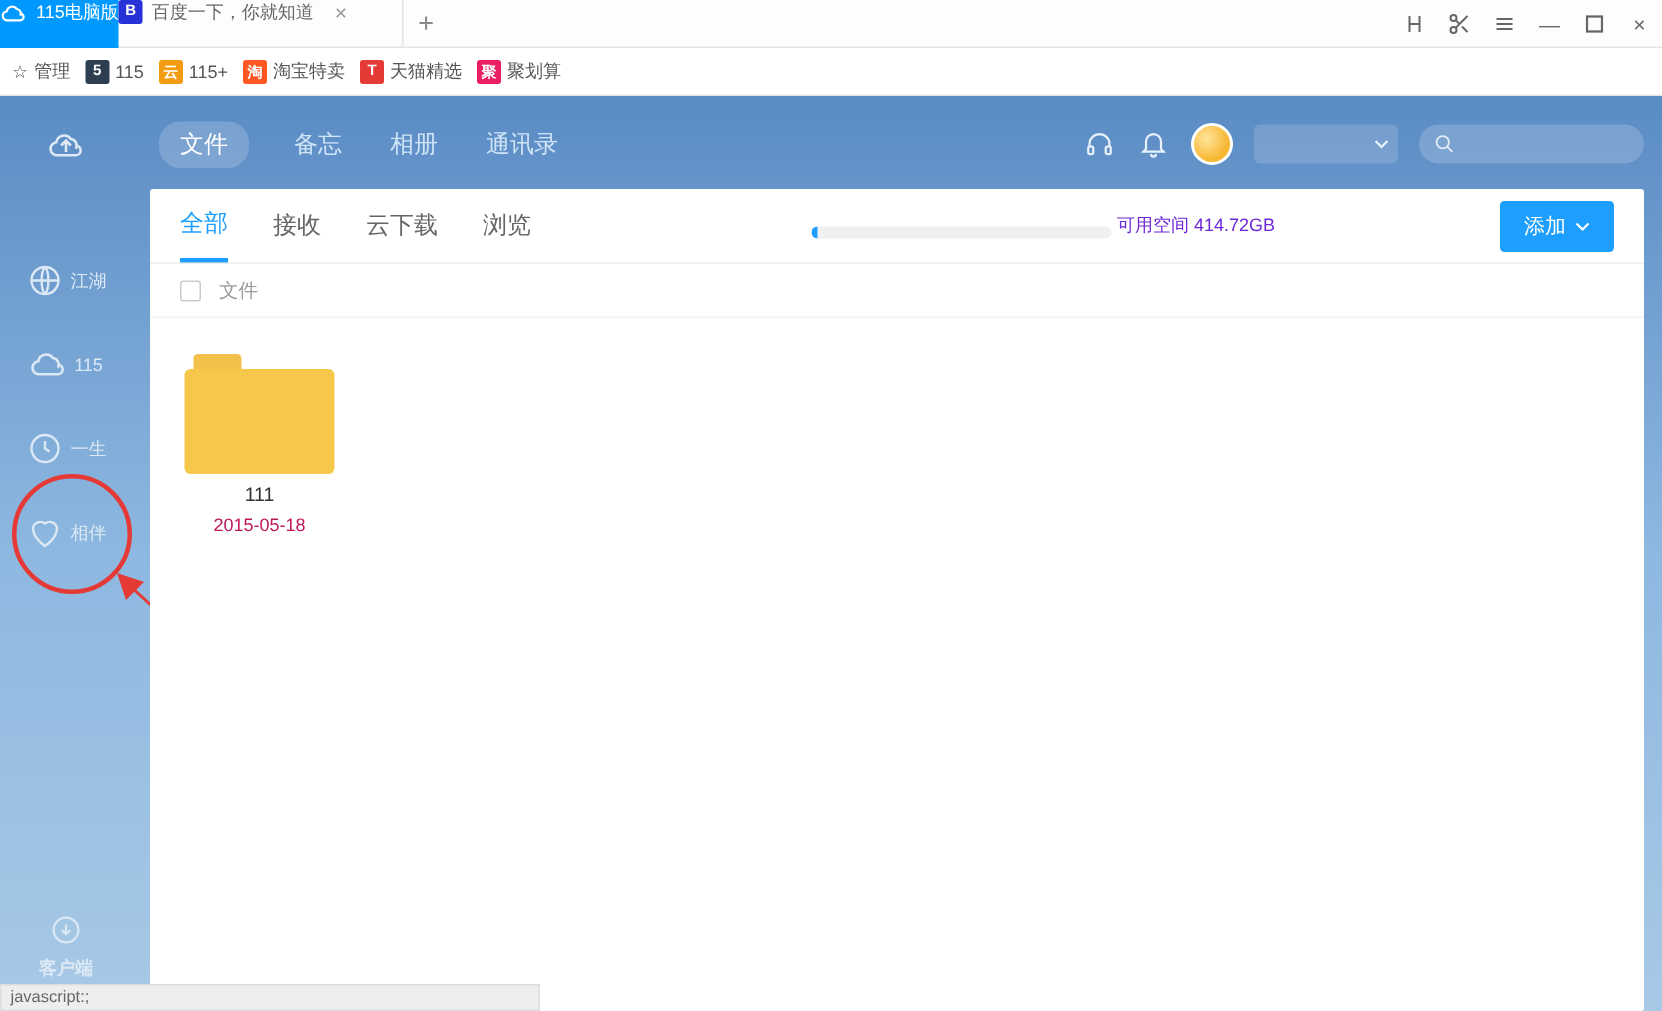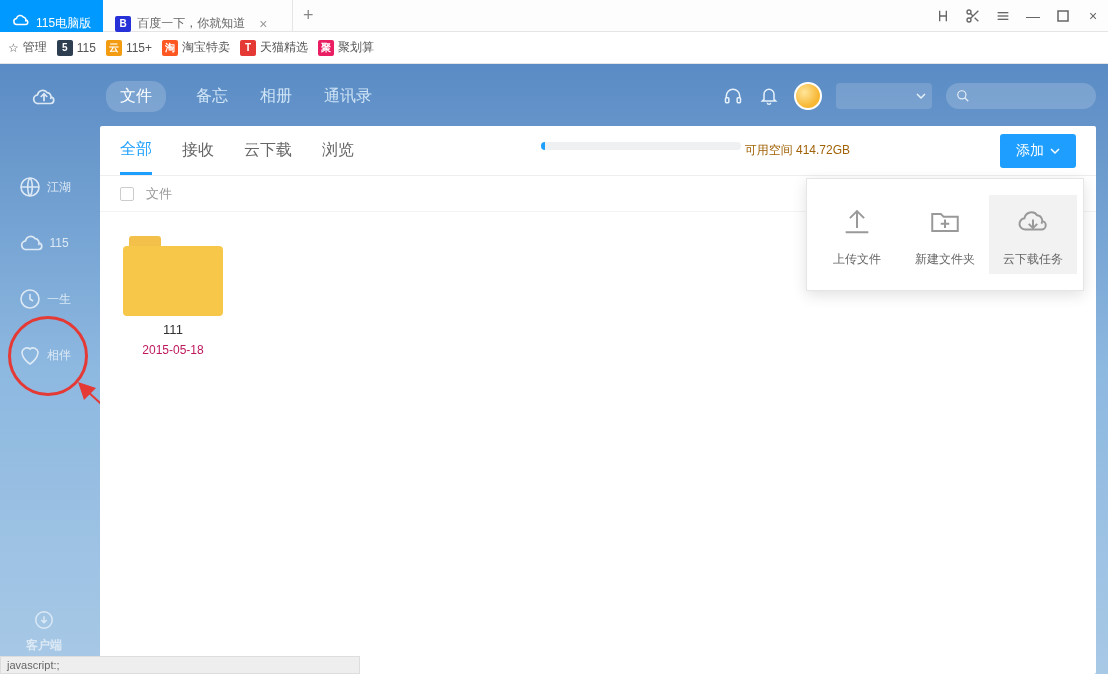--- a/index.html
+++ b/index.html
@@ -1,20 +1,20 @@
 <!DOCTYPE html>
 <html><head>
 <meta charset="utf-8">
 <style>
 * { margin: 0; padding: 0; box-sizing: border-box; font-family: "Microsoft YaHei", Arial, sans-serif; }
 body { width: 1108px; height: 674px; background: #fff; overflow: hidden; position: relative; }
 
 
 .titlebar { height: 32px; background: #fdfdfd; border-bottom: 1px solid #e5e5e5; display: flex; align-items: center; }
-.tab { height: 32px; display: flex; align-items: flex-end; padding: 0 12px; border-right: 1px solid #e5e5e5; font-size: 12px; cursor: pointer; gap: 6px; }
+.tab { height: 32px; display: flex; align-items: flex-start; padding: 0 0; border-right: 1px solid #e5e5e5; font-size: 12px; cursor: pointer; gap: 6px; }
 .tab.active { background: #0099ff; color: #fff; border-right: none; }
 .tab-close { margin-left: 8px; color: #999; font-size: 14px; }
 .tab-add { width: 30px; height: 32px; display: flex; align-items: center; justify-content: center; color: #888; font-size: 18px; cursor: pointer; }
 .window-controls { margin-left: auto; display: flex; align-items: center; gap: 0; }
 .wc { width: 30px; height: 32px; display: flex; align-items: center; justify-content: center; color: #666; cursor: pointer; font-size: 14px; }
 
 
 .bookmarkbar { height: 32px; background: #fff; border-bottom: 1px solid #e5e5e5; display: flex; align-items: center; padding: 0 8px; gap: 10px; font-size: 12px; }
 .bm { display: flex; align-items: center; gap: 4px; color: #555; cursor: pointer; }
 .bm-icon { width: 16px; height: 16px; display: inline-flex; align-items: center; justify-content: center; border-radius: 2px; font-size: 10px; color: #fff; font-weight: bold; }
@@ -42,21 +42,21 @@
 .tn-icon { width: 22px; height: 22px; display: flex; align-items: center; justify-content: center; cursor: pointer; color: #e6f1fb; }
 .avatar { width: 28px; height: 28px; border-radius: 50%; background: radial-gradient(circle at 35% 35%, #ffe59a 0%, #f7b733 65%); border: 2px solid #fff; cursor: pointer; }
 .user-chip { background: rgba(255,255,255,0.15); border-radius: 4px; height: 26px; width: 96px; display: flex; align-items: center; justify-content: flex-end; padding-right: 6px; cursor: pointer; }
 .searchbox { width: 150px; height: 26px; background: rgba(255,255,255,0.18); border-radius: 13px; display: flex; align-items: center; padding: 0 10px; }
 .searchbox svg { opacity: .8; }
 
 .panel { background: #fff; border-radius: 2px; flex: 1; margin-top: 10px; display: flex; flex-direction: column; position: relative; }
 .subtabs { height: 50px; display: flex; align-items: center; padding: 0 20px; gap: 30px; font-size: 16px; color: #666; border-bottom: 1px solid #eee; position: relative; }
 .st { cursor: pointer; height: 100%; display: flex; align-items: center; }
 .st.active { color: #1e9fff; border-bottom: 3px solid #1e9fff; }
-.space { margin-left: auto; font-size: 12px; color: #a16207; display: flex; align-items: flex-start; gap: 4px; }
+.space { margin-left: auto; font-size: 12px; color: #6d28d9; display: flex; align-items: flex-end; gap: 4px; }
 .space-bar { width: 200px; height: 8px; background: #eef0f2; border-radius: 4px; position: relative; overflow: hidden; }
 .space-bar::before { content: ''; position: absolute; left: 0; top: 0; bottom: 0; width: 2%; background: #1e9fff; }
 .add-btn { background: #1e9fff; color: #fff; height: 34px; padding: 0 16px; border-radius: 3px; display: flex; align-items: center; gap: 6px; font-size: 14px; cursor: pointer; }
 
 .listhead { height: 36px; display: flex; align-items: center; padding: 0 20px; gap: 12px; color: #999; font-size: 13px; border-bottom: 1px solid #f3f3f3; }
 .check { width: 14px; height: 14px; border: 1px solid #ccc; border-radius: 2px; cursor: pointer; }
 
 .files { flex: 1; padding: 24px 18px; display: flex; gap: 24px; align-items: flex-start; }
 .file-item { width: 110px; display: flex; flex-direction: column; align-items: center; gap: 6px; cursor: pointer; }
 .folder-icon { width: 100px; height: 80px; position: relative; }
@@ -277,47 +277,19 @@
         <div class="file-item">
           <div class="folder-icon">
             <div class="tab-fold"></div>
               <div class="body"></div>
           </div>
           <div class="file-name">111</div>
           <div class="file-date">2015-05-18</div>
         </div>
       </div>
 
-      <div class="dropdown">
-        <div class="dd-item">
-          <div class="dd-icon">
-              <svg width="34" height="34" viewBox="0 0 24 24" fill="none" stroke="#999" stroke-width="1.4">
-                <path d="M12 17V5M7 10l5-5 5 5M4 20h16"></path>
-              </svg>
-            </div>
-          <span>上传文件</span>
-        </div>
-        <div class="dd-item">
-          <div class="dd-icon">
-              <svg width="34" height="34" viewBox="0 0 24 24" fill="none" stroke="#999" stroke-width="1.4">
-                <path d="M3 7h6l2 2h10v10H3z"></path>
-                <path d="M12 11v6M9 14h6"></path>
-              </svg>
-            </div>
-          <span>新建文件夹</span>
-        </div>
-        <div class="dd-item hover">
-          <div class="dd-icon">
-              <svg width="34" height="34" viewBox="0 0 24 24" fill="none" stroke="#999" stroke-width="1.4">
-                <path d="M18 14a4 4 0 0 0-3-6 5 5 0 0 0-9 2 4 4 0 0 0 1 8h11a3 3 0 0 0 0-6"></path>
-                <path d="M12 11v6M9 14l3 3 3-3"></path>
-              </svg>
-            </div>
-          <span>云下载任务</span>
-        </div>
-      </div>
     </div>
   </div>
 </div>
 
 <div class="statusbar">
   <span>javascript:;</span>
 </div>
 
 </body></html>

